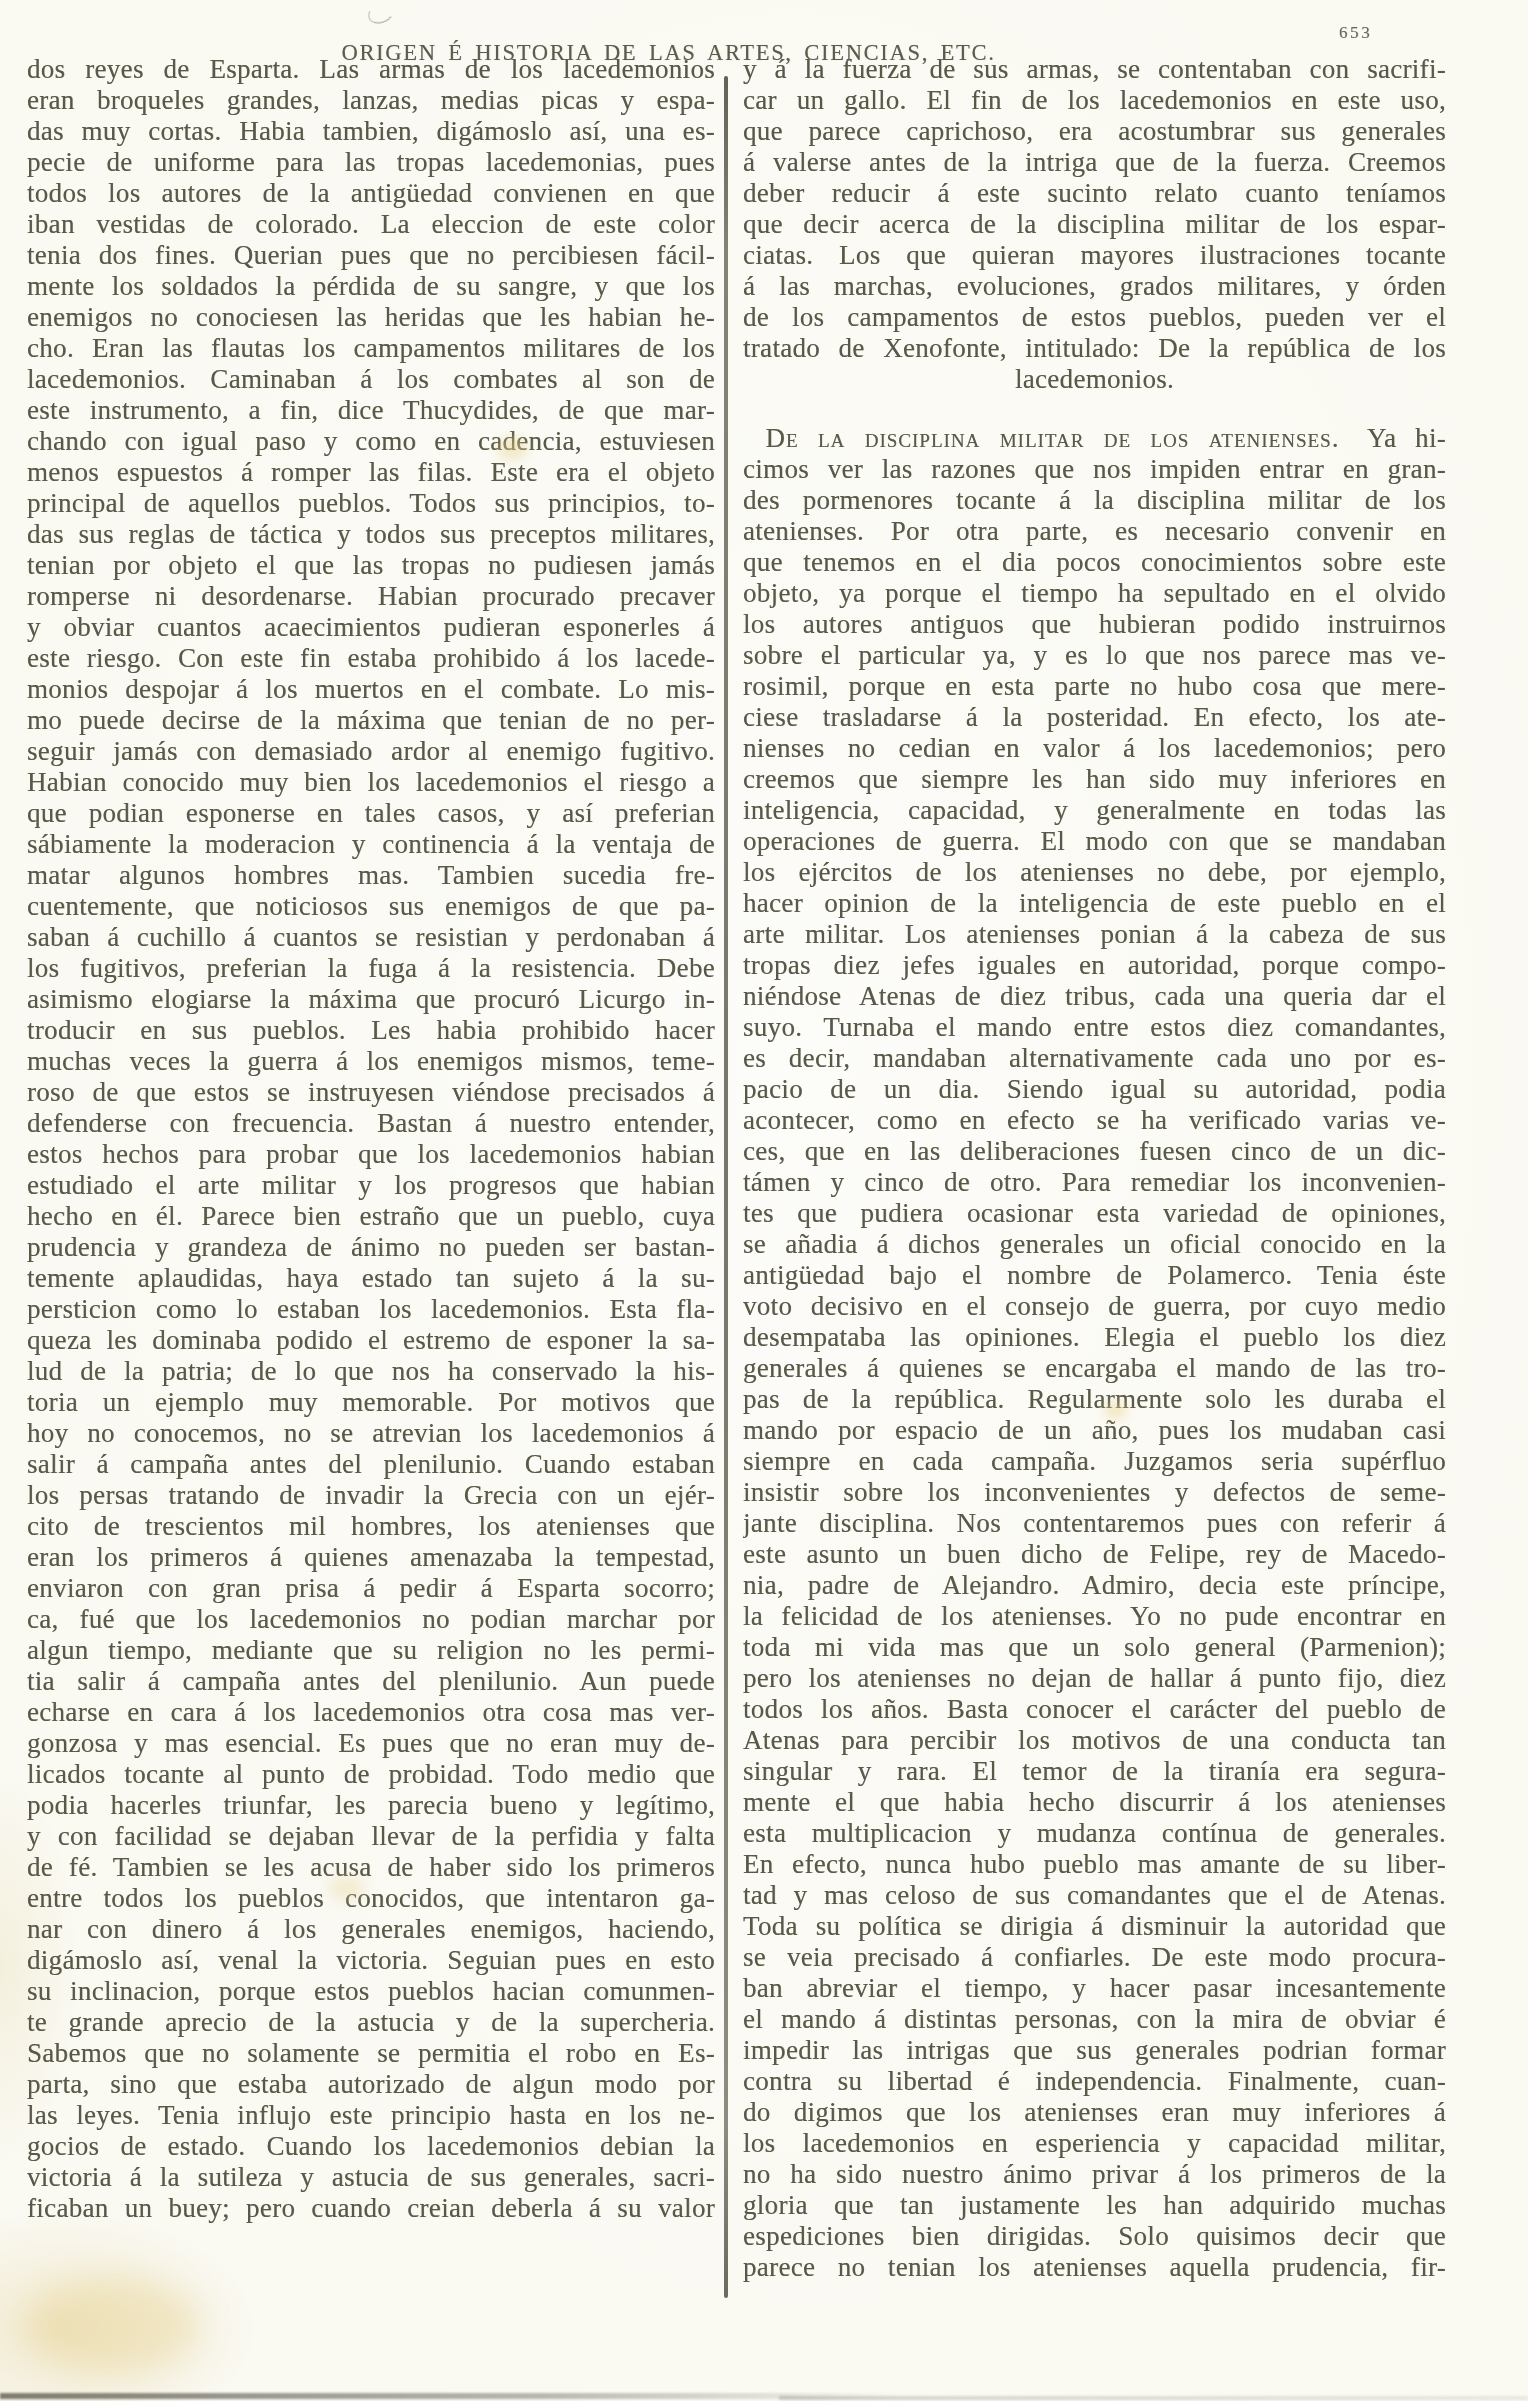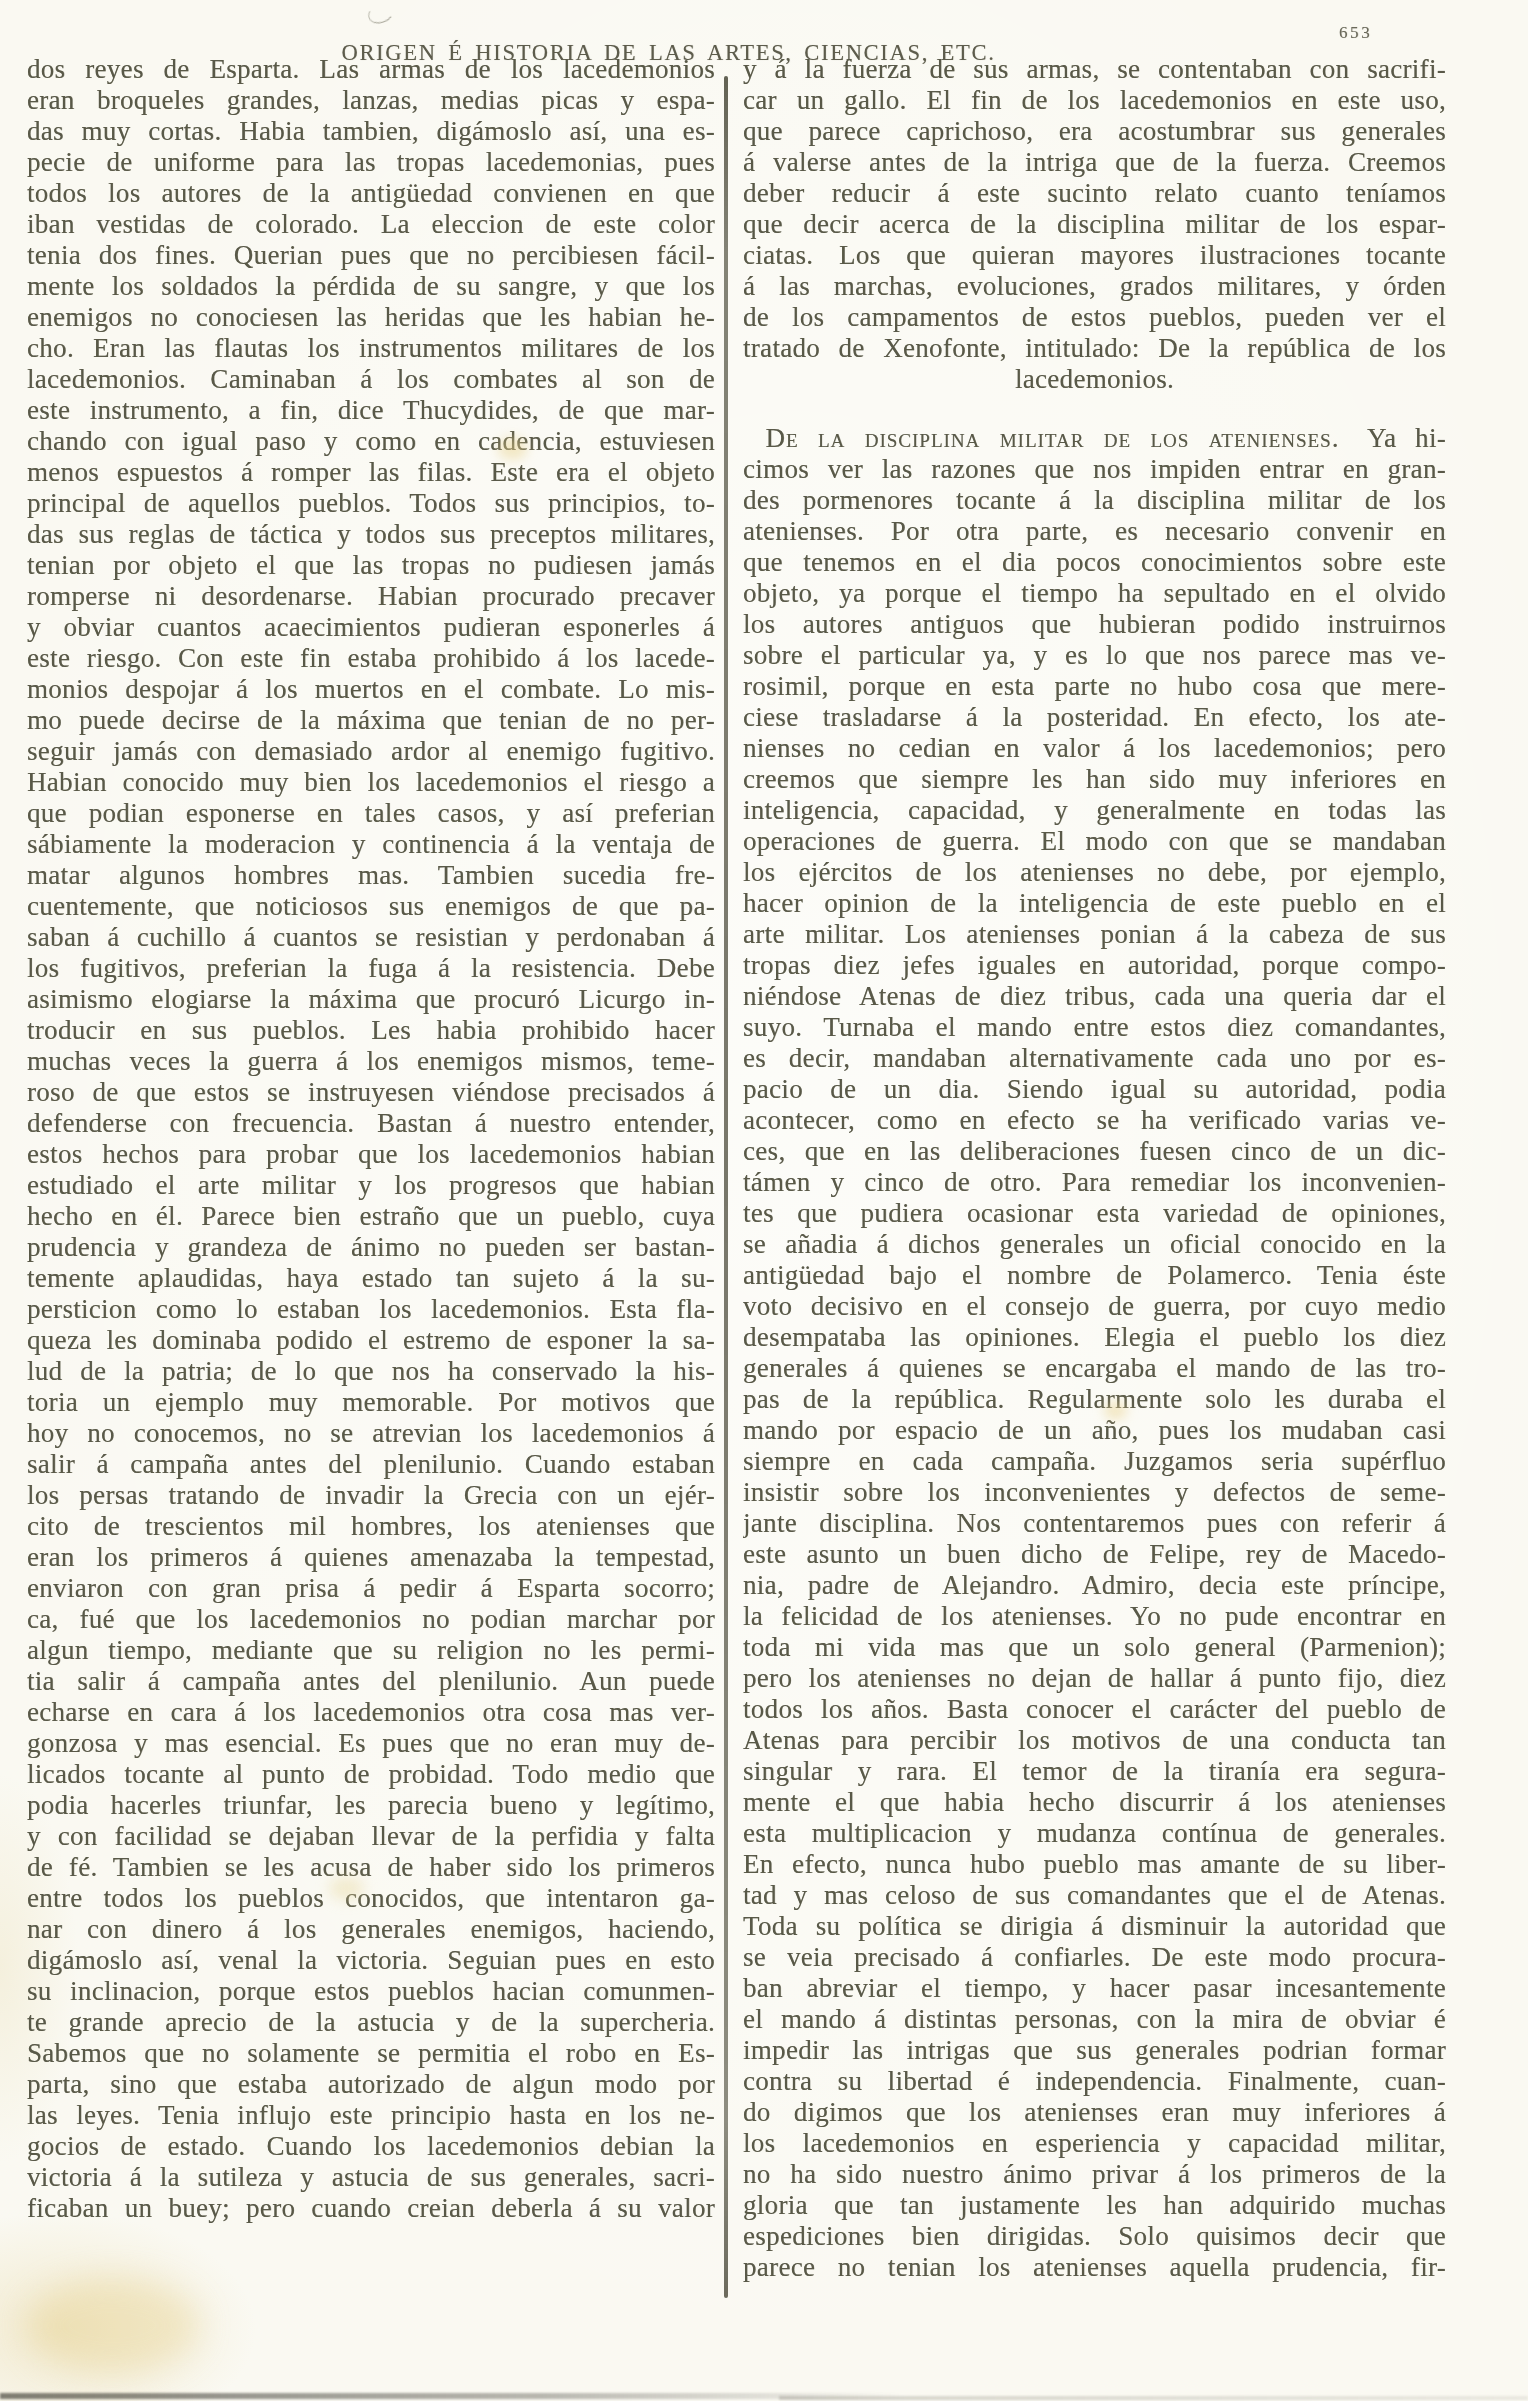--- a/index.html
+++ b/index.html
@@ -98,21 +98,21 @@
   <div class="col col-left">
       <div class="line">dos reyes de Esparta. Las armas de los lacedemonios</div>
       <div class="line">eran broqueles grandes, lanzas, medias picas y espa-</div>
       <div class="line">das muy cortas. Habia tambien, digámoslo así, una es-</div>
       <div class="line">pecie de uniforme para las tropas lacedemonias, pues</div>
       <div class="line">todos los autores de la antigüedad convienen en que</div>
       <div class="line">iban vestidas de colorado. La eleccion de este color</div>
       <div class="line">tenia dos fines. Querian pues que no percibiesen fácil-</div>
       <div class="line">mente los soldados la pérdida de su sangre, y que los</div>
       <div class="line">enemigos no conociesen las heridas que les habian he-</div>
-      <div class="line">cho. Eran las flautas los instrumentos militares de los</div>
+      <div class="line">cho. Eran las flautas los campamentos militares de los</div>
       <div class="line">lacedemonios. Caminaban á los combates al son de</div>
       <div class="line">este instrumento, a fin, dice Thucydides, de que mar-</div>
       <div class="line">chando con igual paso y como en cadencia, estuviesen</div>
       <div class="line">menos espuestos á romper las filas. Este era el objeto</div>
       <div class="line">principal de aquellos pueblos. Todos sus principios, to-</div>
       <div class="line">das sus reglas de táctica y todos sus preceptos militares,</div>
       <div class="line">tenian por objeto el que las tropas no pudiesen jamás</div>
       <div class="line">romperse ni desordenarse. Habian procurado precaver</div>
       <div class="line">y obviar cuantos acaecimientos pudieran esponerles á</div>
       <div class="line">este riesgo. Con este fin estaba prohibido á los lacede-</div>

